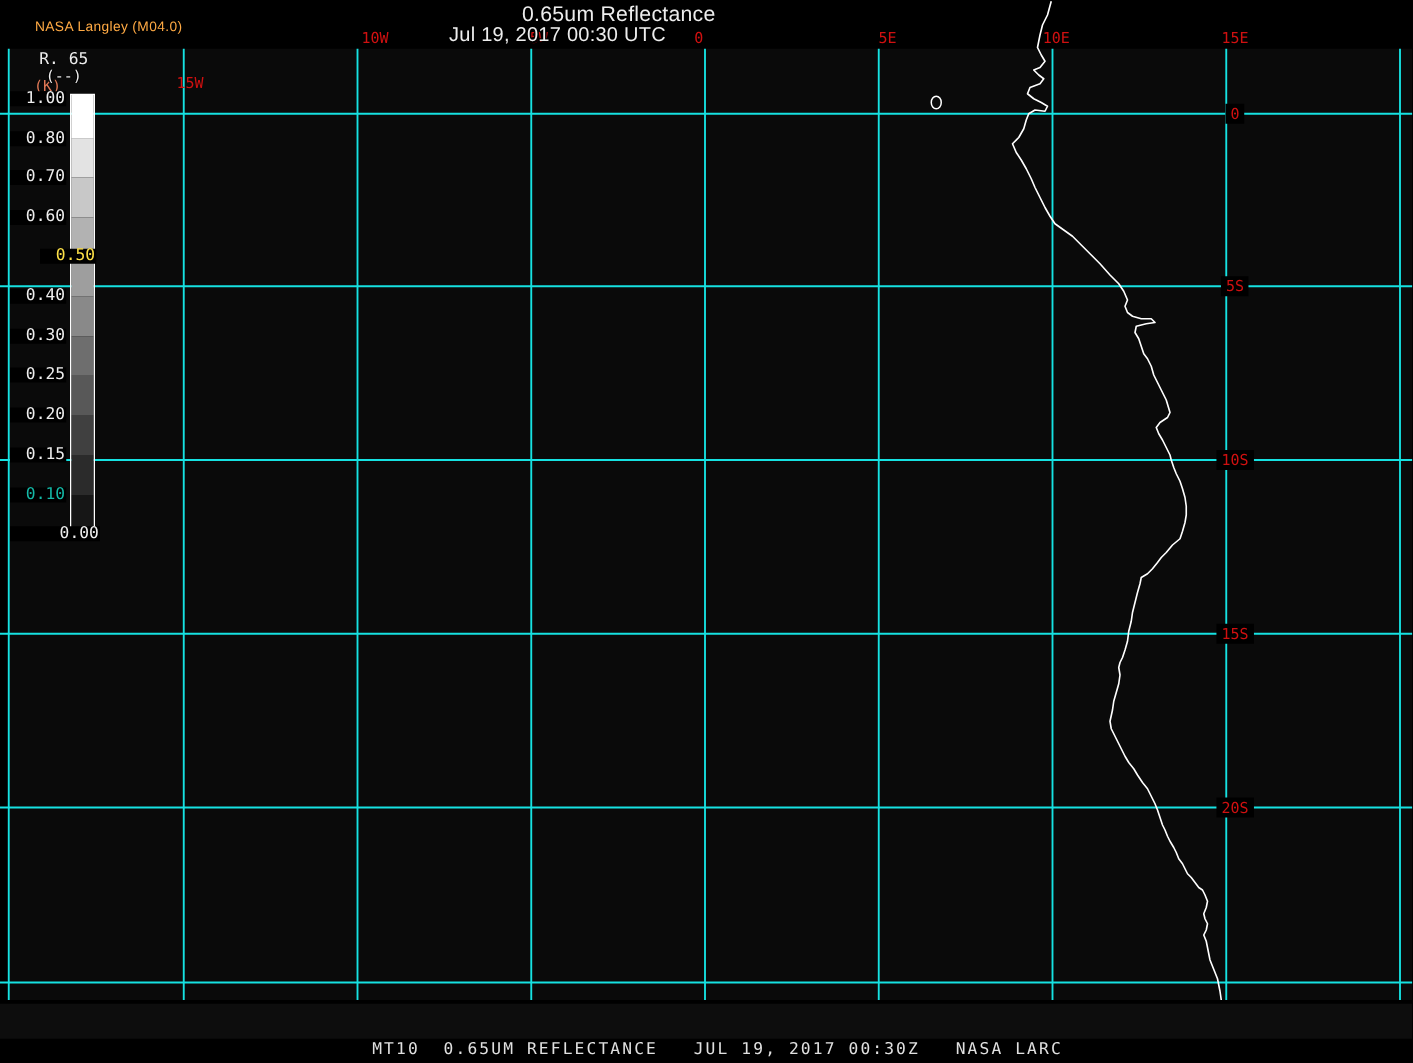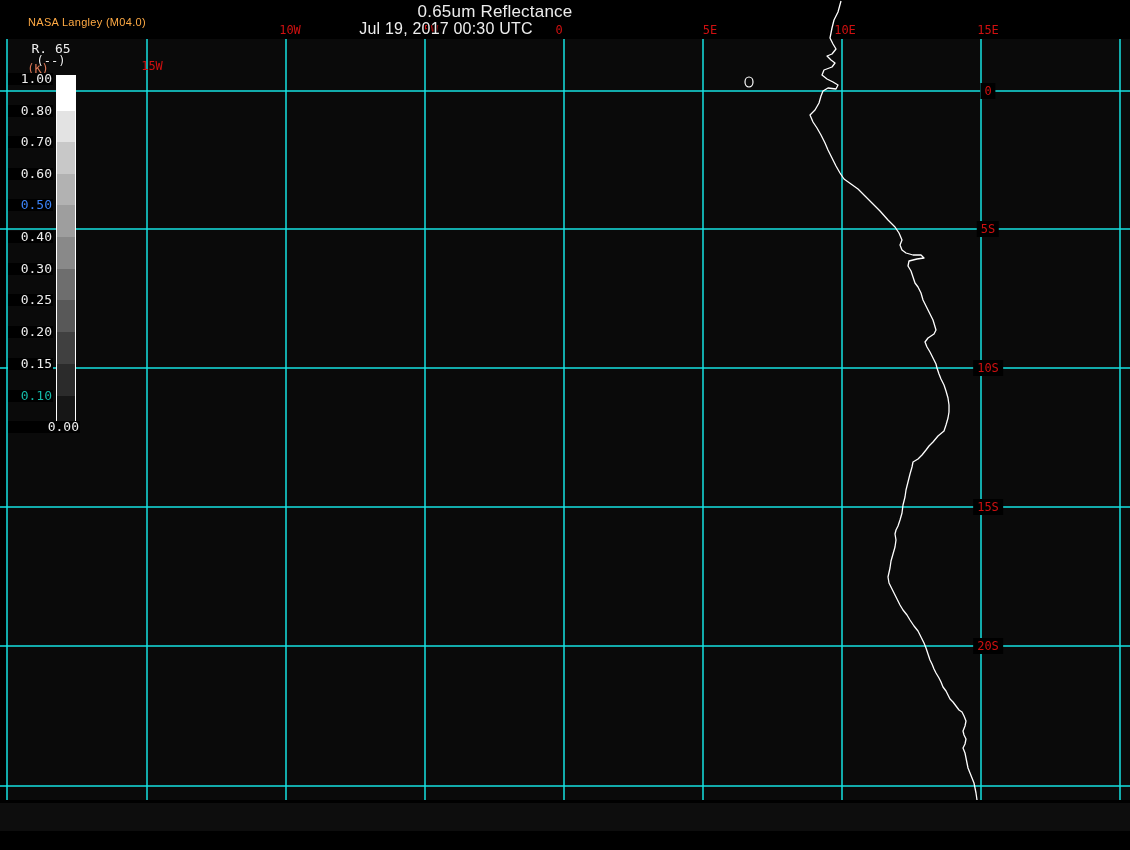--- a/index.html
+++ b/index.html
@@ -64,37 +64,38 @@
     </svg>
 
   <span class="lbl credit" style="color: rgb(255, 170, 68);">NASA Langley (M04.0)</span>
   <span class="lbl title" style="color: rgb(237, 237, 237);">0.65um Reflectance</span>
   <span class="lbl subtitle" style="color: rgb(237, 237, 237);">Jul 19, 2017 00:30 UTC</span>
 
   <span class="lbl cb-title" style="color: rgb(237, 237, 237);">R. 65</span>
   <span class="lbl cb-units-k" style="color: rgb(221, 119, 85);">(K)</span>
   <span class="lbl cb-units" style="color: rgb(237, 237, 237);">(--)</span>
 
+  <span class="lbl caption" style="color: rgb(224, 224, 224);">MT10  0.65UM REFLECTANCE   JUL 19, 2017 00:30Z   NASA LARC</span>
 <span class="lbl geo-label lon-label" style="left: 152px; color: rgb(208, 16, 16); z-index: 2; margin-top: 36px;">15W</span>
-    <span class="lbl geo-label lon-label" style="left: 290px; color: rgb(208, 16, 16); z-index: 2;">10W</span>
+    <span class="lbl geo-label lon-label" style="left: 300px; color: rgb(208, 16, 16); z-index: 2;">10W</span>
     <span class="lbl geo-label lon-label" style="left: 431px; color: rgb(208, 16, 16); z-index: 1;">5W</span>
     <span class="lbl geo-label lon-label" style="left: 559px; color: rgb(208, 16, 16); z-index: 2;">0</span>
     <span class="lbl geo-label lon-label" style="left: 710px; color: rgb(208, 16, 16); z-index: 2;">5E</span>
     <span class="lbl geo-label lon-label" style="left: 845px; color: rgb(208, 16, 16); z-index: 2;">10E</span>
     <span class="lbl geo-label lon-label" style="left: 988px; color: rgb(208, 16, 16); z-index: 2;">15E</span>
     <span class="lbl geo-label lat-label" style="top: 91px; color: rgb(208, 16, 16);">0</span>
     <span class="lbl geo-label lat-label" style="top: 229px; color: rgb(208, 16, 16);">5S</span>
     <span class="lbl geo-label lat-label" style="top: 368px; color: rgb(208, 16, 16);">10S</span>
     <span class="lbl geo-label lat-label" style="top: 507px; color: rgb(208, 16, 16);">15S</span>
     <span class="lbl geo-label lat-label" style="top: 646px; color: rgb(208, 16, 16);">20S</span>
     <span class="cb-num" style="top: 79px; color: rgb(237, 237, 237);">1.00</span>
     <span class="cb-num" style="top: 111px; color: rgb(237, 237, 237);">0.80</span>
     <span class="cb-num" style="top: 142px; color: rgb(237, 237, 237);">0.70</span>
     <span class="cb-num" style="top: 174px; color: rgb(237, 237, 237);">0.60</span>
-    <span class="cb-num" style="top: 205px; color: #3b82f6;">0.50</span>
+    <span class="cb-num" style="top: 205px; color: #fde047; margin-left: 24px;">0.50</span>
     <span class="cb-num" style="top: 237px; color: rgb(237, 237, 237);">0.40</span>
     <span class="cb-num" style="top: 269px; color: rgb(237, 237, 237);">0.30</span>
     <span class="cb-num" style="top: 300px; color: rgb(237, 237, 237);">0.25</span>
     <span class="cb-num" style="top: 332px; color: rgb(237, 237, 237);">0.20</span>
     <span class="cb-num" style="top: 364px; color: rgb(237, 237, 237);">0.15</span>
     <span class="cb-num" style="top: 396px; color: #14b8a6;">0.10</span>
     <span class="cb-num" style="top: 427px; color: rgb(237, 237, 237); padding-left: 28px;">0.00</span>
   </div>
 
 </body></html>

